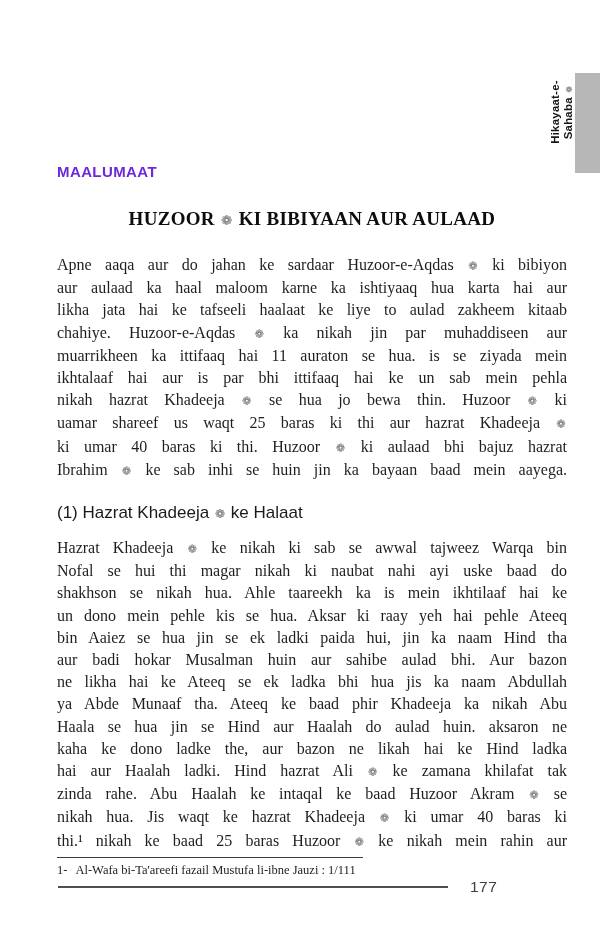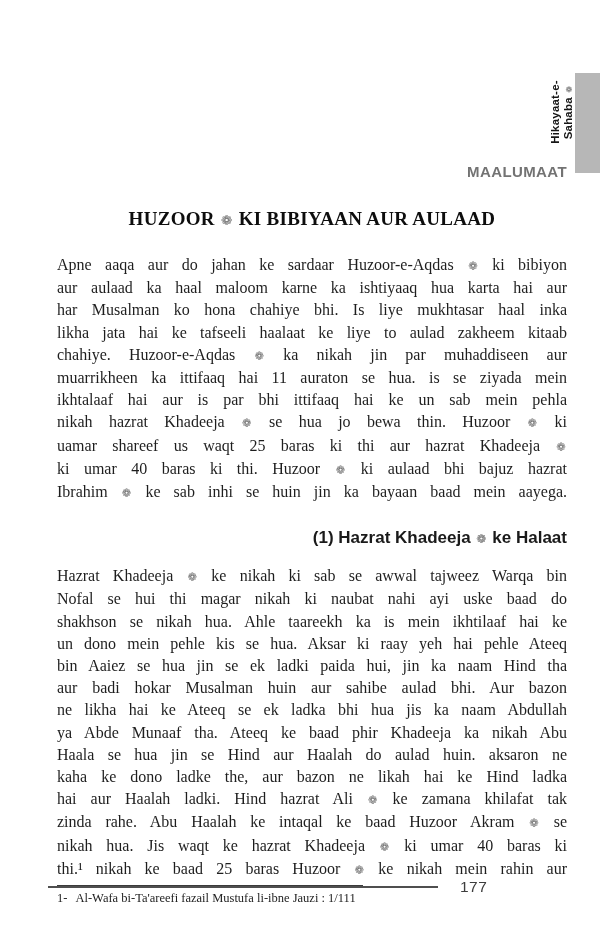--- a/index.html
+++ b/index.html
@@ -19,32 +19,32 @@
   }
   .side-tab-label {
     position:absolute; left:523px; top:99px; width:78px; height:26px;
     transform:rotate(-90deg);
     font-family:"Liberation Sans", sans-serif; font-weight:bold;
     font-size:11.5px; line-height:13px; letter-spacing:0.2px;
     text-align:center; color:#161616; white-space:nowrap;
   }
   
   .kicker {
-    text-align:right; font-family:"Liberation Sans", sans-serif;
+    text-align:left; font-family:"Liberation Sans", sans-serif;
     font-weight:bold; font-size:15px; line-height:18px;
-    letter-spacing:0.4px; color:#737373;
+    letter-spacing:0.4px; color:#6d28d9;
   }
   .title {
     margin-top:26px; text-align:center; font-weight:bold;
     font-size:19px; line-height:24px; letter-spacing:0.3px; color:#0d0d0d;
   }
   .section-heading {
-    margin-top:20px; text-align:right;
-    font-family:"Liberation Sans", sans-serif; font-weight:bold;
-    font-size:17px; line-height:28px; color:#1a1a1a;
+    margin-top:20px; text-align:left;
+    font-family:"Liberation Sans", sans-serif; font-weight:normal;
+    font-size:17px; line-height:22px; color:#1a1a1a;
   }
   
   .para { margin-top:22px; }
   .para.second { margin-top:12px; }
   .jline {
     font-size:16px; line-height:22.2px;
     text-align:justify; text-align-last:justify; text-justify:inter-word;
     color:#1e1e1e;
   }
   .hon {
@@ -52,21 +52,21 @@
     font-size:0.72em; color:#6d6d6d; padding:0 1px;
   }
   
   .footnote-rule {
     margin-top:4px; width:306px; height:0; border-top:1px solid #3c3c3c;
   }
   .footnote { margin-top:4px; font-size:12.5px; line-height:16px; color:#222; }
   .footnote .fn-text { margin-left:8px; }
   
   .footer {
-    position:absolute; left:48px; top:878px; width:505px;
+    position:absolute; left:58px; top:878px; width:505px;
     display:flex; align-items:flex-start;
   }
   .footer-rule { width:390px; border-top:2px solid #4f4f4f; margin-top:8px; }
   .page-number {
     margin-left:22px; font-family:"Liberation Sans", sans-serif;
     font-size:15.5px; color:#3d3d3d; letter-spacing:0.5px;
   }
 </style>
 </head>
 <body>
@@ -74,21 +74,20 @@
 <div class="page">
 
   <div class="kicker">MAALUMAAT</div>
 
   <div class="title">HUZOOR <span class="hon">❁</span> KI BIBIYAAN AUR AULAAD</div>
 
   <div class="para">
 
   <div class="jline">Apne aaqa aur do jahan ke sardaar Huzoor-e-Aqdas <span class="hon">❁</span> ki bibiyon</div>
       <div class="jline">aur aulaad ka haal maloom karne ka ishtiyaaq hua karta hai aur</div>
-      <div class="jline">har Musalman ko hona chahiye bhi. Is liye mukhtasar haal inka</div>
       <div class="jline">likha jata hai ke tafseeli haalaat ke liye to aulad zakheem kitaab</div>
       <div class="jline">chahiye. Huzoor-e-Aqdas <span class="hon">❁</span> ka nikah jin par muhaddiseen aur</div>
       <div class="jline">muarrikheen ka ittifaaq hai 11 auraton se hua. is se ziyada mein</div>
       <div class="jline">ikhtalaaf hai aur is par bhi ittifaaq hai ke un sab mein pehla</div>
       <div class="jline">nikah hazrat Khadeeja <span class="hon">❁</span> se hua jo bewa thin. Huzoor <span class="hon">❁</span> ki</div>
       <div class="jline">uamar shareef us waqt 25 baras ki thi aur hazrat Khadeeja <span class="hon">❁</span></div>
       <div class="jline">ki umar 40 baras ki thi. Huzoor <span class="hon">❁</span> ki aulaad bhi bajuz hazrat</div>
       <div class="jline">Ibrahim <span class="hon">❁</span> ke sab inhi se huin jin ka bayaan baad mein aayega.</div>
     </div>
 

